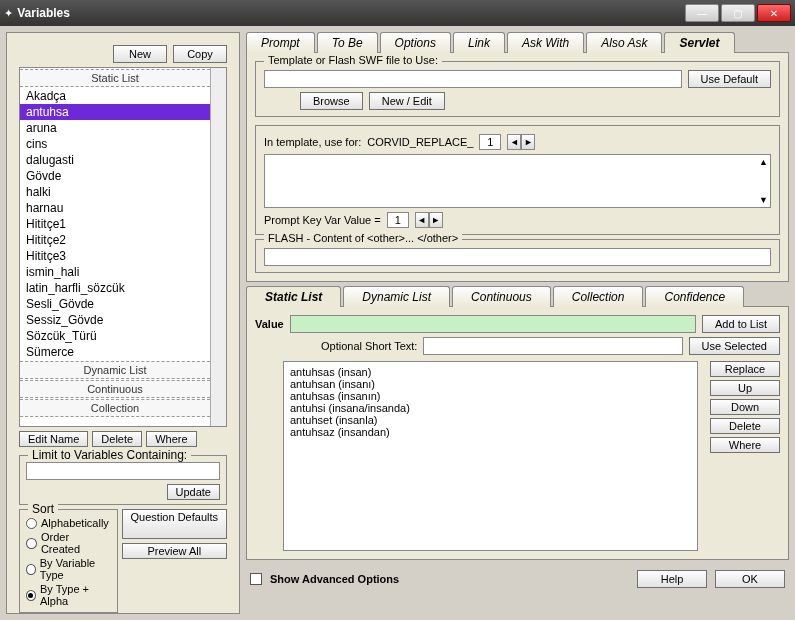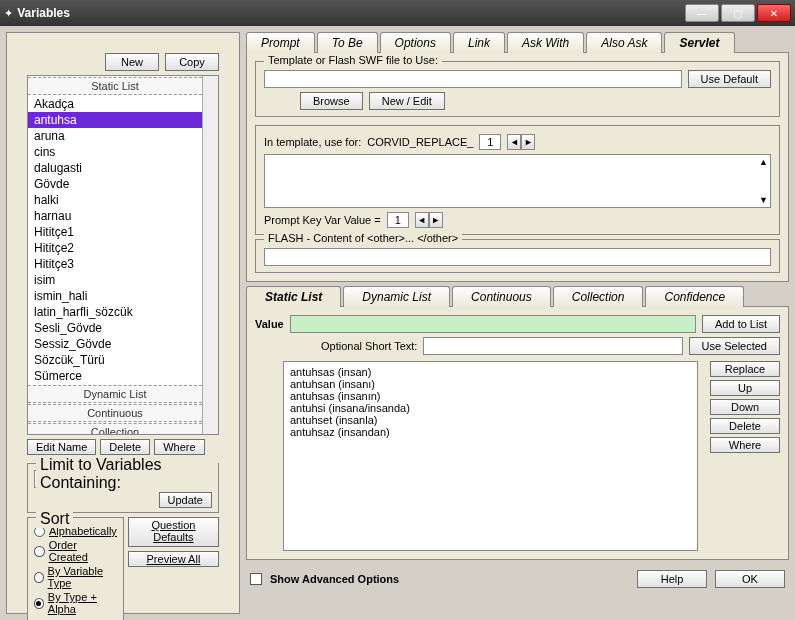--- a/index.html
+++ b/index.html
@@ -3,35 +3,35 @@
 <meta charset="utf-8">
 <style>
 * { box-sizing: border-box; margin: 0; padding: 0; font-family: "Segoe UI", Tahoma, sans-serif; font-size: 11px; }
 body { background: #d4d0c8; width: 795px; height: 620px; overflow: hidden; }
 .titlebar { background: linear-gradient(#555,#333); height: 26px; display: flex; align-items: center; color: #fff; padding: 0 4px; }
 .titlebar .title { flex: 1; font-size: 12px; font-weight: bold; padding-left: 4px; }
 .winbtns { display: flex; gap: 2px; }
 .winbtn { width: 34px; height: 18px; background: linear-gradient(#eee,#ccc); border: 1px solid #888; border-radius: 2px; display:flex;align-items:center;justify-content:center; font-size:10px; }
 .winbtn.close { background: linear-gradient(#f66,#c22); color:#fff; border-color:#800; }
 .app { display: flex; height: 594px; padding: 6px; gap: 6px; }
-.leftpanel { width: 234px; border: 1px solid #888; background: #ece9d8; padding: 20px; display:flex;flex-direction:column; }
+.leftpanel { width: 234px; border: 1px solid #888; background: #ece9d8; padding: 12px; display:flex;flex-direction:column; }
 .rightpanel { flex:1; display:flex;flex-direction:column; gap:4px; }
 .btnrow { display:flex; justify-content:flex-end; gap:6px; margin-bottom:4px; }
 .btn { background: linear-gradient(#fefefe,#e2e2e2); border:1px solid #707070; padding: 2px 12px; min-width: 54px; text-align:center; cursor:pointer; }
 .btn.small { padding: 1px 8px; min-width: 40px; }
 .btn.wide { min-width: 70px; }
 .listbox { background:#fff; border:1px solid #888; flex:1; overflow:auto; position:relative; }
 .listbox.withscroll { display:flex; }
 .listbox .items { flex:1; }
 .scrollbar { width:16px; background:#eee; border-left:1px solid #aaa; }
 .listbox .sep { font-size:11px; padding:2px 4px; color:#333; text-align:center; border-bottom:1px dashed #999; border-top:1px dashed #999; background:#f7f7f7; margin:1px 0;}
 .listbox .item { padding:1px 6px; cursor:default; font-size:12px; }
 .listbox .item.selected { background:#6d28d9; color:#fff; }
 .groupbox { border:1px solid #888; margin-top:4px; padding:6px 6px 4px 6px; position:relative; background:#ece9d8;}
-.groupbox > .legend { position:absolute; top:-8px; left:8px; background:#ece9d8; padding:0 4px; font-size:16px; }
+.groupbox > .legend { position:absolute; top:-8px; left:8px; background:#ece9d8; padding:0 4px; font-size:12px; }
 .inputline { width:100%; border:1px solid #888; background:#fff; height:18px; padding:0 4px; }
 .radio { display:flex; align-items:center; gap:4px; padding:1px 0; }
 .radio .dot { width:11px;height:11px;border:1px solid #555;border-radius:50%;background:#fff;display:inline-flex;align-items:center;justify-content:center;}
 .radio.selected .dot::after{content:"";width:5px;height:5px;background:#000;border-radius:50%;}
 .tabs { display:flex; gap:2px; margin-bottom:-1px; position:relative; z-index:2;}
 .tab { background:linear-gradient(#fdfdfd,#ece9d8); border:1px solid #888; border-bottom:none; padding:3px 14px; border-radius:3px 3px 0 0; cursor:pointer; font-size:12px;font-style:italic;}
 .tab.active { font-weight:bold; background:#ece9d8; }
 .tabbody { border:1px solid #888; background:#ece9d8; padding:8px; }
 .tabsrow2 .tab { padding:3px 18px; font-size:12px;}
 .tabsrow2 .tab.active { font-weight:bold; }
@@ -81,21 +81,20 @@
           <div class="item selected">antuhsa</div>
           <div class="item">aruna</div>
           <div class="item">cins</div>
           <div class="item">dalugasti</div>
           <div class="item">Gövde</div>
           <div class="item">halki</div>
           <div class="item">harnau</div>
           <div class="item">Hititçe1</div>
           <div class="item">Hititçe2</div>
           <div class="item">Hititçe3</div>
-          <div class="item">isim</div>
           <div class="item">ismin_hali</div>
           <div class="item">latin_harfli_sözcük</div>
           <div class="item">Sesli_Gövde</div>
           <div class="item">Sessiz_Gövde</div>
           <div class="item">Sözcük_Türü</div>
           <div class="item">Sümerce</div>
           <div class="sep">Dynamic List</div>
           <div class="sep">Continuous</div>
           <div class="sep">Collection</div>
         </div>
@@ -104,21 +103,21 @@
     <div class="btnrow" style="justify-content:flex-start;gap:4px;margin-top:4px;">
       <div class="btn small">Edit Name</div>
       <div class="btn small">Delete</div>
       <div class="btn small">Where</div>
     </div>
     <div class="groupbox">
       <span class="legend">Limit to Variables Containing:</span>
       <input class="inputline" style="">
       <div style="text-align:right;margin-top:4px;"><div class="btn small" style="display:inline-block">Update</div></div>
     </div>
-    <div style="display:flex;gap:4px;margin-top:4px;text-decoration:underline;">
+    <div style="display:flex;gap:4px;margin-top:4px;">
       <div class="groupbox" style="flex:1;margin-top:0;">
         <span class="legend">Sort</span>
         <div class="radio">
             <span class="dot"></span>
             <span>Alphabetically</span>
           </div>
         <div class="radio">
             <span class="dot"></span>
             <span>Order Created</span>
           </div>

